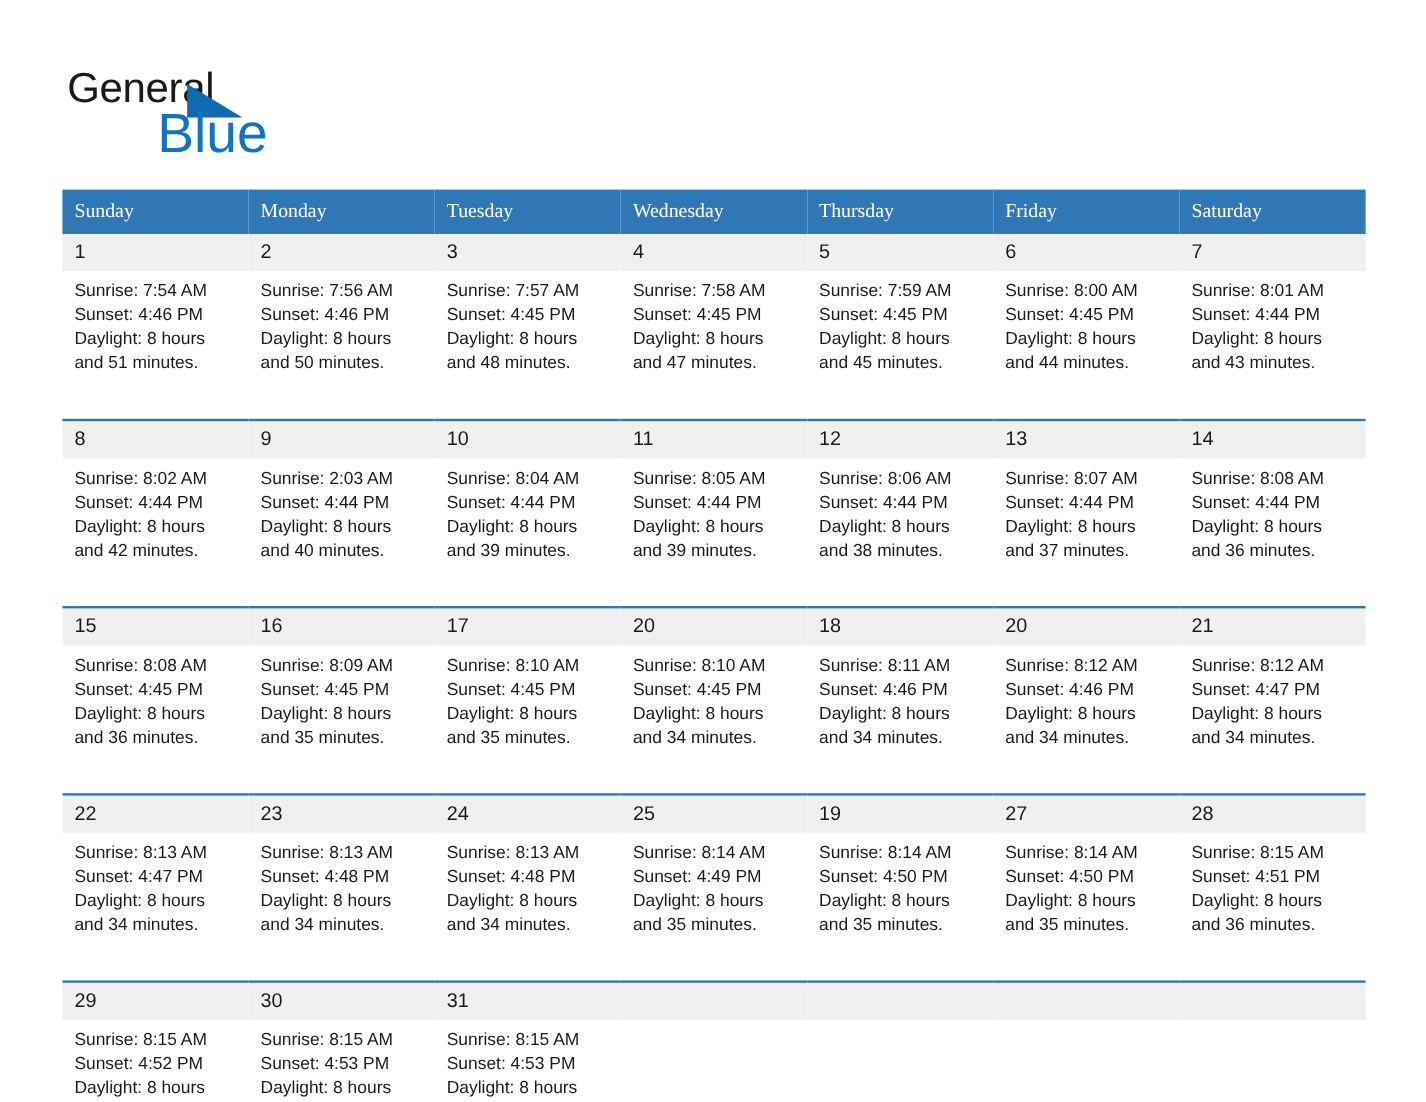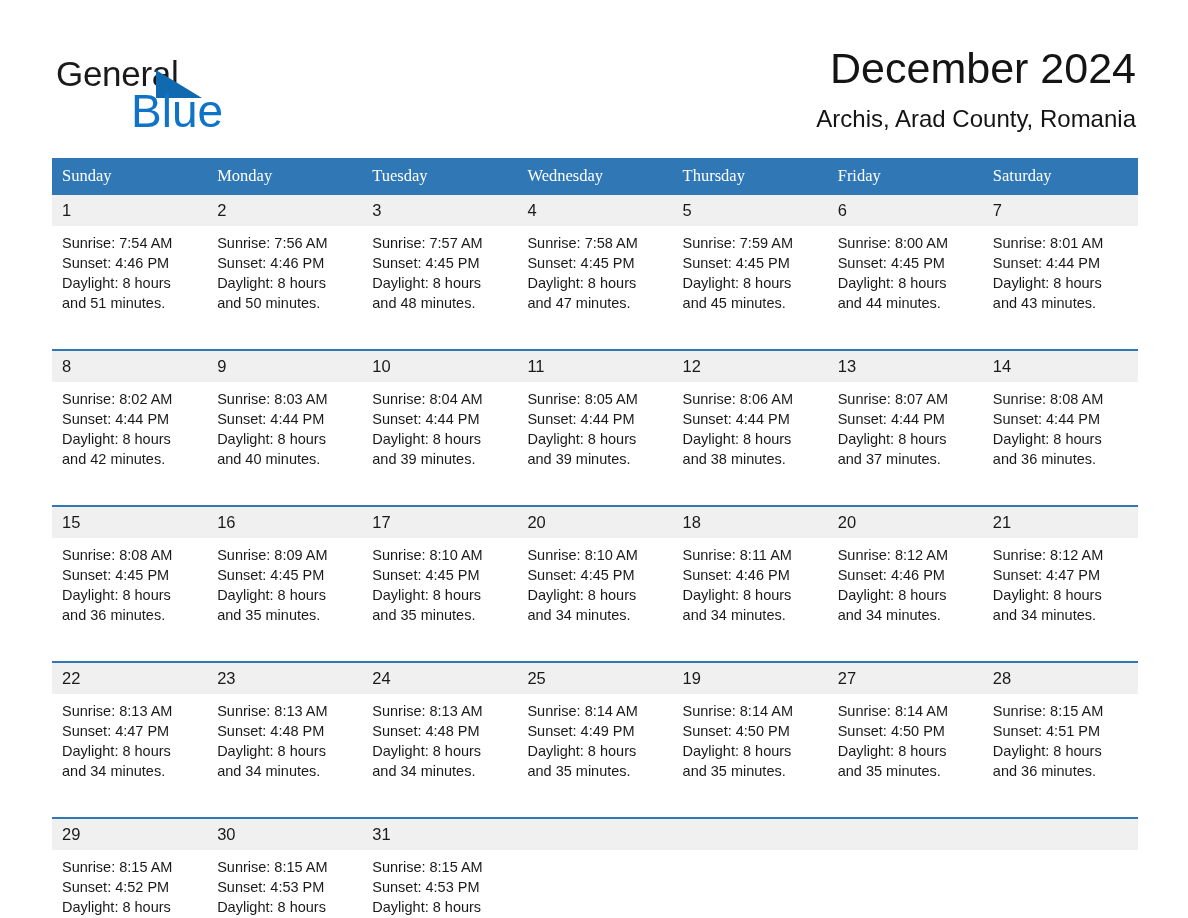--- a/index.html
+++ b/index.html
@@ -166,24 +166,20 @@
 <div class="page">
 
   <div class="masthead">
 
     <div class="logo">
       <span class="logo-general">General</span>
       <span class="logo-triangle"></span>
       <span class="logo-blue">Blue</span>
     </div>
 
-    <div class="title-block">
-      <h1 class="cal-title">December 2024</h1>
-      <h2 class="cal-subtitle">Archis, Arad County, Romania</h2>
-    </div>
 
   </div>
 
   <table class="calendar">
     <colgroup>
       <col>
         <col>
         <col>
         <col>
         <col>
@@ -278,21 +274,21 @@
           <div class="cell-body">
             <div class="cell-line">Sunrise: 8:02 AM</div>
             <div class="cell-line">Sunset: 4:44 PM</div>
             <div class="cell-line">Daylight: 8 hours</div>
             <div class="cell-line">and 42 minutes.</div>
           </div>
         </td>
         <td>
           <div class="daynum">9</div>
           <div class="cell-body">
-            <div class="cell-line">Sunrise: 8:03 AM</div>
+            <div class="cell-line">Sunrise: 2:03 AM</div>
             <div class="cell-line">Sunset: 4:44 PM</div>
             <div class="cell-line">Daylight: 8 hours</div>
             <div class="cell-line">and 40 minutes.</div>
           </div>
         </td>
         <td>
           <div class="daynum">10</div>
           <div class="cell-body">
             <div class="cell-line">Sunrise: 8:04 AM</div>
             <div class="cell-line">Sunset: 4:44 PM</div>

